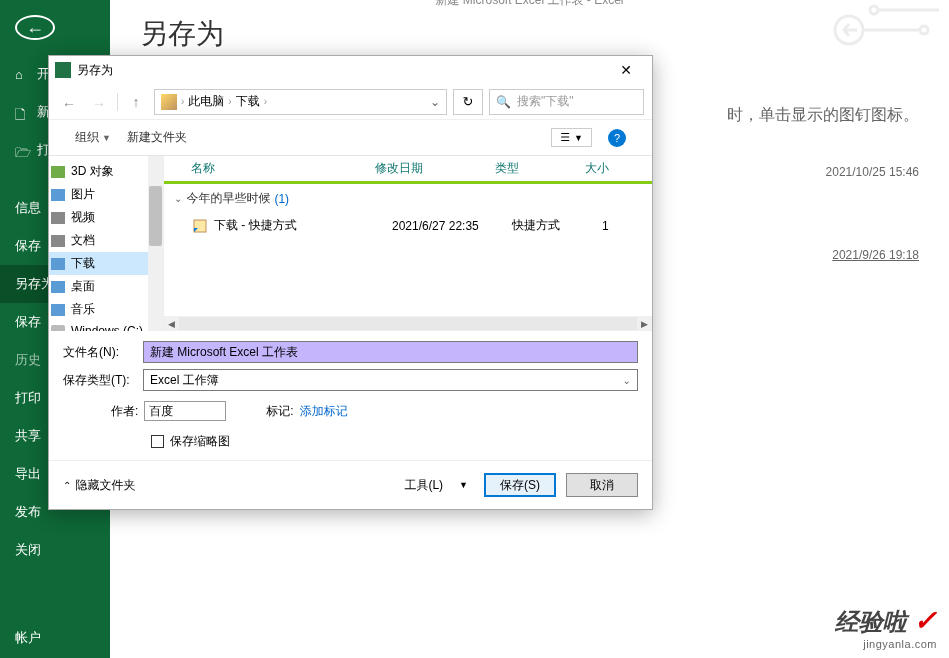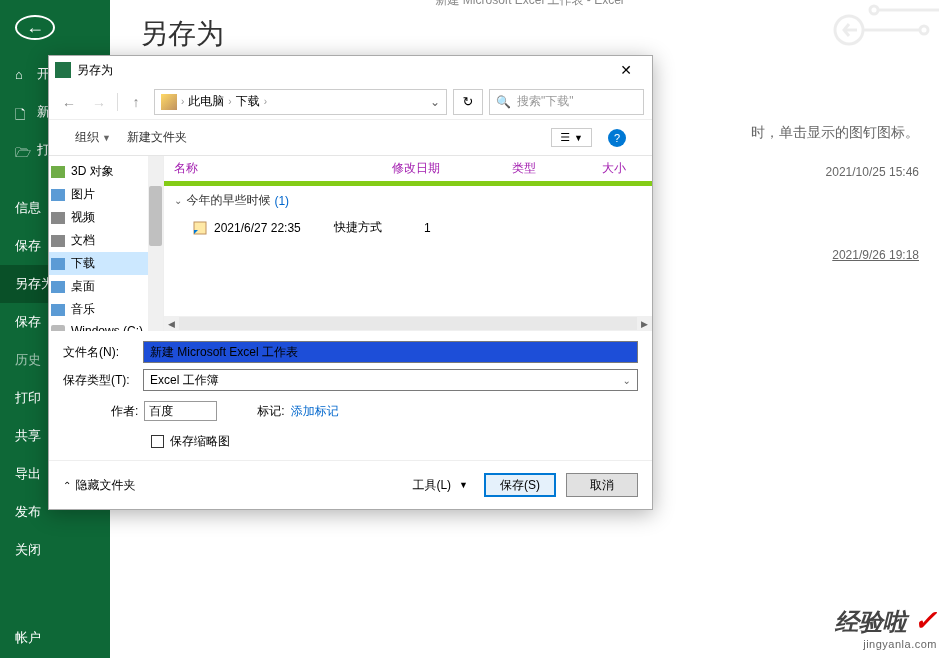--- a/index.html
+++ b/index.html
@@ -9,21 +9,21 @@
     .backstage { display: flex; height: 100%; }
     .sidebar-green { width: 110px; background: #0e6837; color: #fff; display: flex; flex-direction: column; padding-top: 15px; }
     .back-btn { width: 40px; height: 40px; border: 2px solid #fff; border-radius: 50%; margin: 0 0 15px 15px; display: flex; align-items: center; justify-content: center; font-size: 18px; cursor: pointer; }
     .side-item { padding: 10px 15px; font-size: 13px; display: flex; align-items: center; gap: 8px; cursor: pointer; }
     .side-item.active { background: #095028; }
     .side-sep { height: 1px; background: rgba(255,255,255,0.3); margin: 10px 15px; }
     .side-icon { width: 14px; height: 14px; display: inline-block; }
     
     .main-area { flex: 1; background: #fff; padding: 15px 30px; position: relative; }
     .page-title { font-size: 28px; color: #333; font-weight: 300; margin-bottom: 20px; }
-    .pin-hint { position: absolute; top: 105px; right: 30px; font-size: 14px; color: #666; margin-top: 19px; }
+    .pin-hint { position: absolute; top: 105px; right: 30px; font-size: 16px; color: #666; }
     .recent-date { position: absolute; right: 30px; font-size: 12px; color: #666; }
     .recent-date.d1 { top: 165px; }
     .recent-date.d2 { top: 248px; text-decoration: underline; }
     
     
     .circuit { position: absolute; top: 0; right: 0; width: 130px; height: 60px; opacity: 0.15; }
     
     
     .dialog { position: absolute; top: 55px; left: 48px; width: 605px; background: #fff; border: 1px solid #aaa; box-shadow: 0 4px 20px rgba(0,0,0,0.3); }
     .dlg-title { height: 28px; display: flex; align-items: center; padding: 0 6px; font-size: 12px; }
@@ -53,50 +53,50 @@
     .tree-item.selected { background: #cce8ff; }
     .tree-icon { width: 14px; height: 12px; flex-shrink: 0; }
     .ti-blue { background: #5b9bd5; }
     .ti-gray { background: #888; }
     .ti-green { background: #70ad47; }
     .ti-disk { background: #bbb; border-radius: 2px; }
     .tree-scroll { position: absolute; right: 0; top: 0; bottom: 0; width: 15px; background: #f0f0f0; }
     .tree-thumb { position: absolute; right: 1px; top: 30px; width: 13px; height: 60px; background: #c0c0c0; border-radius: 2px; }
     
     .file-panel { flex: 1; font-size: 12px; position: relative; }
-    .file-header { display: flex; padding: 4px 10px; color: #a21caf; border-bottom: 5px solid #84cc16; }
+    .file-header { display: flex; padding: 4px 27px; color: #0f766e; border-bottom: 3px solid #84cc16; }
     .fh-name { flex: 1; }
     .fh-date { width: 120px; }
     .fh-type { width: 90px; }
     .fh-size { width: 40px; }
     .file-group { padding: 6px 10px; color: #333; display: flex; align-items: center; gap: 4px; }
     .fg-arrow { color: #666; font-size: 10px; }
     .fg-count { color: #0066cc; }
     .file-row { display: flex; padding: 4px 10px 4px 28px; align-items: center; }
     .file-icon { width: 16px; height: 16px; margin-right: 6px; display: flex; align-items: center; justify-content: center; }
     .file-scroll-h { position: absolute; bottom: 0; left: 0; right: 0; height: 15px; background: #f0f0f0; display: flex; align-items: center; }
     .fsh-arrow { width: 15px; height: 15px; display: flex; align-items: center; justify-content: center; color: #666; font-size: 9px; }
     .fsh-track { flex: 1; height: 13px; background: #e8e8e8; }
     
     .form-area { padding: 10px 14px; font-size: 12px; }
     .form-row { display: flex; align-items: center; margin-bottom: 6px; }
     .form-label { width: 80px; text-align: left; padding-right: 8px; }
-    .form-input { flex: 1; height: 22px; border: 1px solid #7a7a7a; padding: 0 6px; font-size: 12px; background: #1d4ed8; }
+    .form-input { flex: 1; height: 22px; border: 1px solid #7a7a7a; padding: 0 6px; font-size: 12px; background: #c4b5fd; }
     .form-select { flex: 1; height: 22px; border: 1px solid #7a7a7a; padding: 0 6px; font-size: 12px; background: #fff; display: flex; align-items: center; justify-content: space-between; }
     .meta-row { display: flex; align-items: center; margin-top: 10px; gap: 40px; }
     .meta-item { display: flex; align-items: center; gap: 6px; }
-    .meta-input { width: 73px; height: 20px; border: 1px solid #999; padding: 0 4px; font-size: 12px; }
+    .meta-input { width: 82px; height: 20px; border: 1px solid #999; padding: 0 4px; font-size: 12px; }
     .meta-link { color: #0066cc; cursor: pointer; }
     .check-row { display: flex; align-items: center; margin: 12px 0 0 88px; gap: 6px; }
     .checkbox { width: 13px; height: 13px; border: 1px solid #333; }
     
     .footer-row { display: flex; align-items: center; padding: 12px 14px; gap: 10px; border-top: 1px solid #eee; }
     .hide-folders { font-size: 12px; display: flex; align-items: center; gap: 4px; cursor: pointer; }
     .footer-spacer { flex: 1; }
-    .tools-dd { font-size: 12px; display: flex; align-items: center; gap: 8px; cursor: pointer; padding: 0 6px; margin-left: 28px; }
+    .tools-dd { font-size: 12px; display: flex; align-items: center; gap: 16px; cursor: pointer; padding: 0 6px; margin-left: 28px; }
     .btn { min-width: 72px; height: 24px; border: 1px solid #888; background: #e1e1e1; font-size: 12px; display: flex; align-items: center; justify-content: center; cursor: pointer; }
     .btn.primary { border: 2px solid #0078d4; background: #e5f1fb; }
     
     
     .watermark { position: absolute; bottom: 8px; right: 12px; text-align: right; }
     .wm-main { font-size: 24px; font-weight: bold; color: #444; font-style: italic; }
     .wm-check { color: #d00; font-size: 28px; }
     .wm-sub { font-size: 11px; color: #666; letter-spacing: 0.5px; }
   </style>
 </head>
@@ -264,20 +264,21 @@
         <span>今年的早些时候</span>
         <span class="fg-count">(1)</span>
       </div>
       <div class="file-row">
         <div class="file-icon">
             <svg width="16" height="16">
               <rect x="2" y="2" width="12" height="12" fill="#ffe9a6" stroke="#c0925f"></rect>
               <path d="M2 14 L6 10 L2 10 Z" fill="#0078d4"></path>
             </svg>
           </div>
+        <div class="fh-name">下载 - 快捷方式</div>
         <div class="fh-date">2021/6/27 22:35</div>
         <div class="fh-type">快捷方式</div>
         <div class="fh-size">1</div>
       </div>
       <div class="file-scroll-h">
         <div class="fsh-arrow">◀</div>
         <div class="fsh-track"></div>
         <div class="fsh-arrow">▶</div>
       </div>
     </div>

